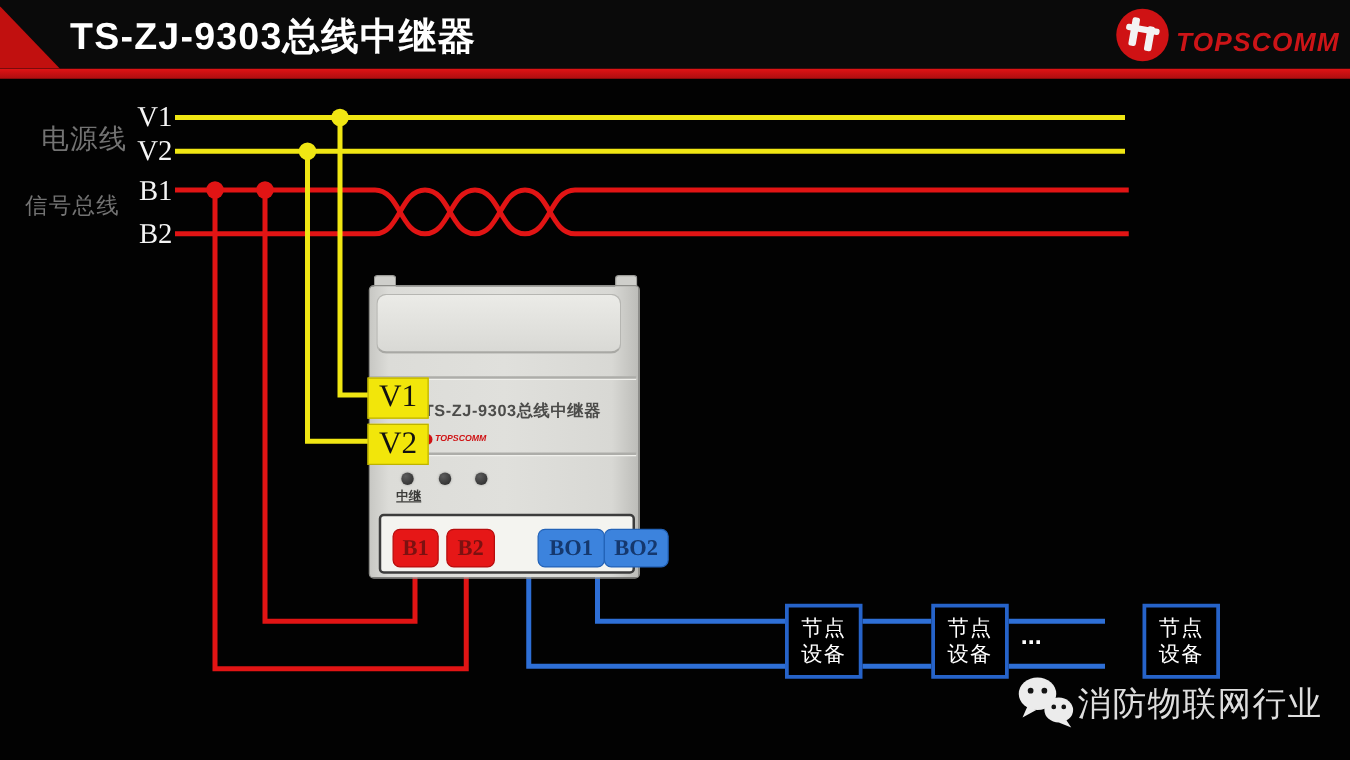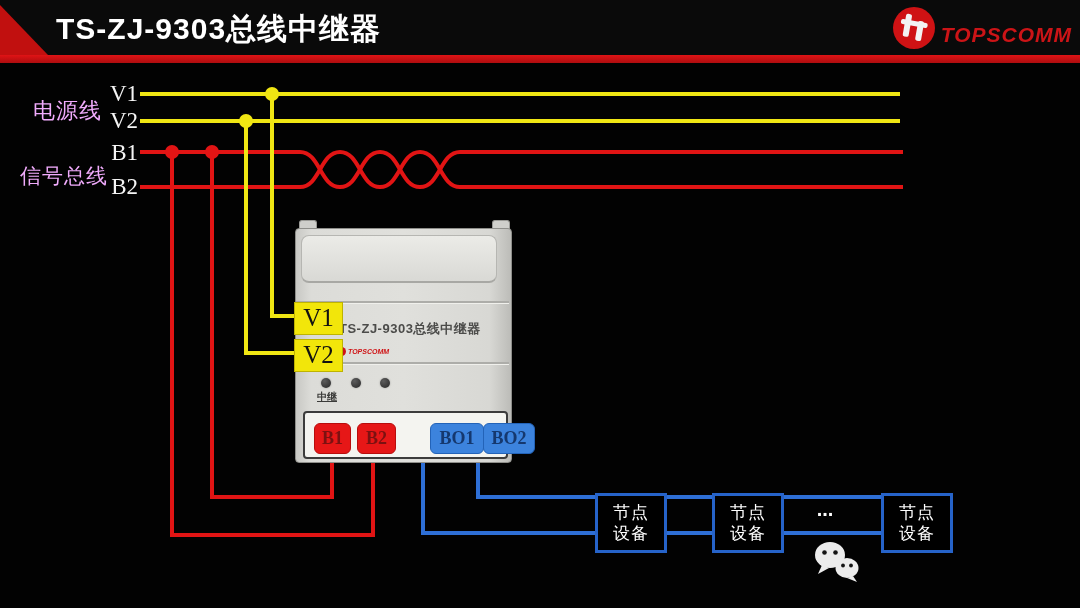--- a/index.html
+++ b/index.html
@@ -13,21 +13,21 @@
   .header-title{position:absolute;left:56px;top:9px;color:#fff;font-size:30px;font-weight:bold;letter-spacing:1px;}
   .brand{position:absolute;right:8px;top:3px;display:flex;align-items:flex-end;}
   .brand-name{color:#cc1417;font-size:21px;font-weight:bold;font-style:italic;letter-spacing:1px;margin:0 0 4px 4px;}
   .red-bar{position:absolute;left:0;top:55px;width:1080px;height:8px;z-index:5;
            background:linear-gradient(180deg,#e01315,#ad0d0f);}
 
   
   .wires{position:absolute;left:0;top:0;z-index:1;}
 
   
-  .grp-label{position:absolute;color:#f0abfc;font-size:22px;letter-spacing:1px;z-index:2;}
+  .grp-label{position:absolute;color:#737373;font-size:22px;letter-spacing:1px;z-index:2;}
   .pin-label{position:absolute;color:#f5f5f5;font-size:23px;font-family:"Liberation Serif",serif;
              width:34px;text-align:right;z-index:2;}
 
   
   .device{position:absolute;left:295px;top:228px;width:215px;height:233px;z-index:2;
           background:linear-gradient(90deg,#c8c8c4,#dcdcd8 7%,#e0e0dc 50%,#d8d8d4 90%,#bcbcb8);
           border:1px solid #8e8e8a;border-radius:4px;}
   .device-tab{position:absolute;width:16px;height:9px;top:220px;background:#cfcfcb;border:1px solid #9a9a96;
               border-bottom:none;border-radius:3px 3px 0 0;z-index:2;}
   .device-panel{position:absolute;left:5px;top:6px;width:194px;height:45px;border-radius:8px;
@@ -48,23 +48,23 @@
           border:2px solid #3c3c3c;border-radius:4px;}
   .term{position:absolute;top:194px;height:29px;border-radius:6px;text-align:center;line-height:29px;
         font-family:"Liberation Serif",serif;font-size:18px;font-weight:bold;}
   .term-red{background:#e61717;color:#7c1111;border:1px solid #b80d0d;}
   .term-blue{background:#3c83dd;color:#15386e;border:1px solid #2363b8;}
 
   .vtag{position:absolute;left:-2px;width:47px;height:31px;background:#f2e60a;border:1px solid #beb300;
         color:#111;font-family:"Liberation Serif",serif;font-size:25px;text-align:center;line-height:30px;z-index:3;}
 
   
-  .node-box{position:absolute;top:493px;width:72px;height:60px;background:#000;border:3px solid #2663c9;
+  .node-box{position:absolute;top:483px;width:62px;height:60px;background:#000;border:3px solid #2663c9;
             box-sizing:border-box;z-index:2;display:flex;flex-direction:column;align-items:center;
-            justify-content:center;color:#fff;font-size:17px;line-height:21px;letter-spacing:1px;}
+            justify-content:center;color:#fff;font-size:17px;line-height:21px;letter-spacing:1px;margin-left:33px;}
   .ellipsis{position:absolute;left:808px;top:498px;width:34px;text-align:center;color:#fff;
             font-size:20px;font-weight:bold;z-index:2;}
 
   
   .wechat{position:absolute;left:814px;top:541px;z-index:2;}
   .wechat-name{position:absolute;left:862px;top:545px;color:#dedede;font-size:27px;letter-spacing:1px;z-index:2;}
 </style>
 </head>
 <body>
 
@@ -107,21 +107,21 @@
           <rect x="26" y="17" width="6" height="20" rx="2"></rect>
           <rect x="9" y="18" width="27" height="5" rx="2"></rect>
         </g>
       </svg>
       <span class="brand-name">TOPSCOMM</span>
     </div>
   </div>
   <div class="red-bar"></div>
 
   <div class="grp-label" style="left:33px;top:96px;">电源线</div>
-  <div class="grp-label" style="left:20px;top:162px;font-size:21px;">信号总线</div>
+  <div class="grp-label" style="left:20px;top:152px;font-size:18px;">信号总线</div>
   <div class="pin-label" style="left:104px;top:81px;">V1</div>
   <div class="pin-label" style="left:104px;top:108px;">V2</div>
   <div class="pin-label" style="left:104px;top:140px;">B1</div>
   <div class="pin-label" style="left:104px;top:174px;">B2</div>
 
   <div class="device-tab" style="left:299px;"></div>
   <div class="device-tab" style="left:492px;"></div>
   <div class="device">
     <div class="device-panel"></div>
     <div class="groove" style="top:72px;"></div>
@@ -163,14 +163,15 @@
       <ellipse cx="16" cy="14" rx="15" ry="13" fill="#ececec"></ellipse>
       <path d="M8 24 L4 33 L15 27 Z" fill="#ececec"></path>
       <circle cx="10.5" cy="11.5" r="2.3" fill="#141414"></circle>
       <circle cx="21.5" cy="11.5" r="2.3" fill="#141414"></circle>
       <ellipse cx="33" cy="27" rx="11.5" ry="10" fill="#ececec"></ellipse>
       <path d="M39 35 L43 41 L33 37 Z" fill="#ececec"></path>
       <circle cx="29" cy="24.5" r="1.9" fill="#141414"></circle>
       <circle cx="37" cy="24.5" r="1.9" fill="#141414"></circle>
     </svg>
   </div>
+  <div class="wechat-name">消防物联网行业</div>
 
 </div>
 
 </body></html>

